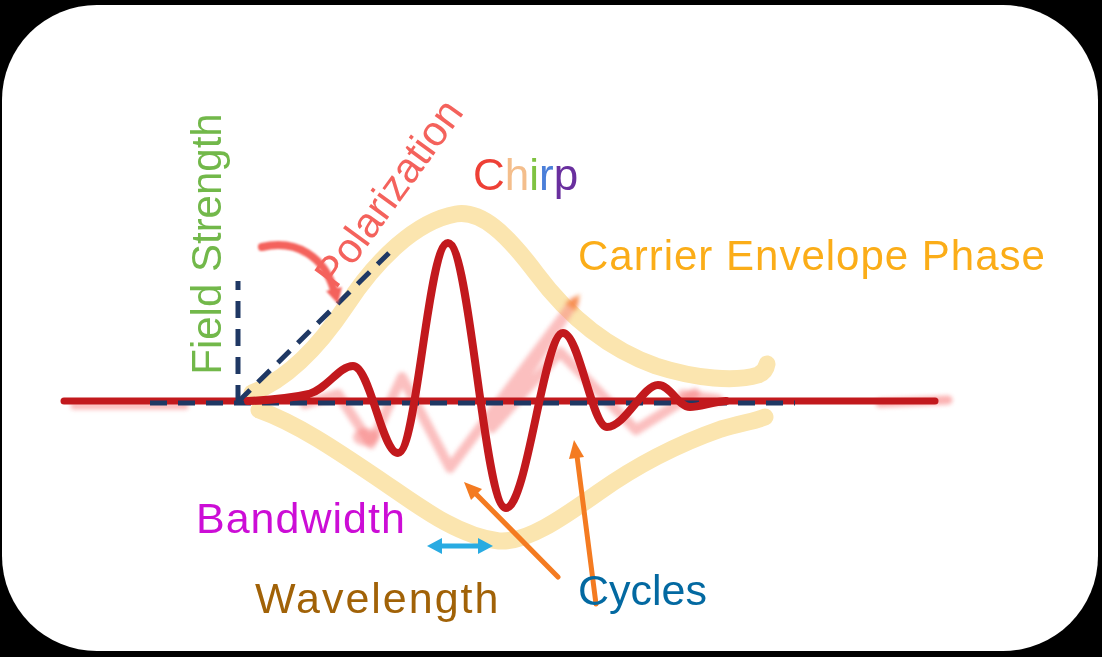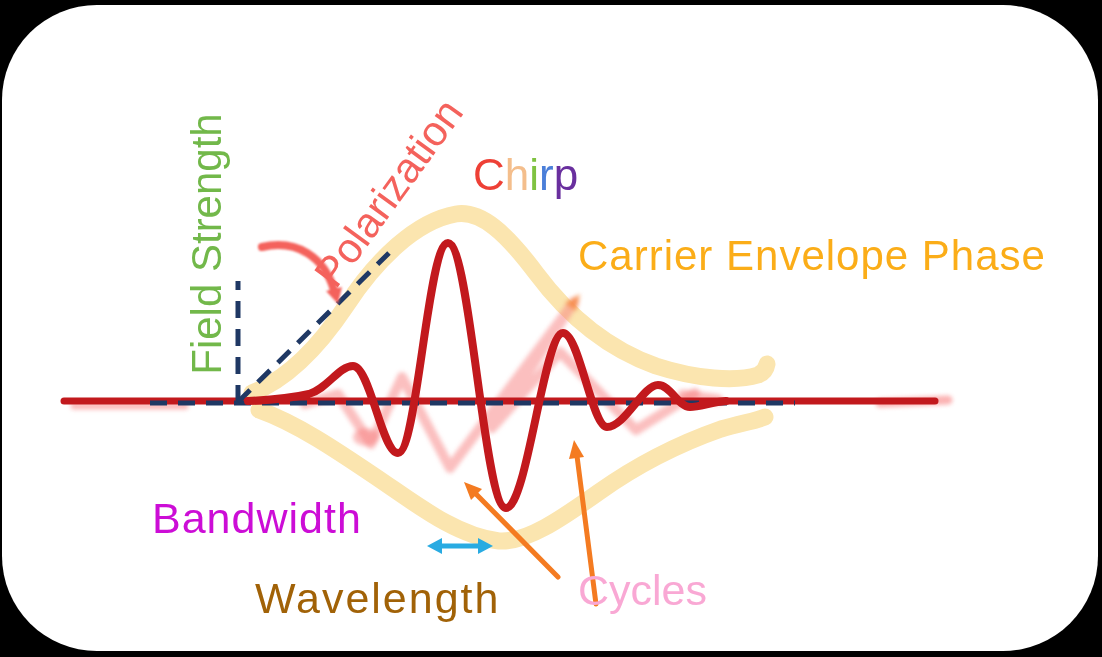--- a/index.html
+++ b/index.html
@@ -85,19 +85,19 @@
   <div class="lbl lbl-field" style="color: rgb(114, 184, 74);">Field Strength</div>
 
   <div class="lbl lbl-polar" style="color: rgb(244, 98, 92);">Polarization</div>
 
   <div class="lbl lbl-chirp">
     <span style="color: rgb(238, 64, 54);">C</span><span style="color: rgb(244, 190, 140);">h</span><span style="color: rgb(127, 194, 65);">i</span><span style="color: rgb(75, 127, 217);">r</span><span style="color: rgb(105, 47, 158);">p</span>
   </div>
 
   <div class="lbl lbl-cep" style="color: rgb(251, 173, 24);">Carrier Envelope Phase</div>
 
-  <div class="lbl lbl-band" style="color: rgb(204, 13, 214);">Bandwidth</div>
+  <div class="lbl lbl-band" style="color: rgb(204, 13, 214); margin-left: 44px;">Bandwidth</div>
 
   <div class="lbl lbl-wave" style="color: #a16207;">Wavelength</div>
 
-  <div class="lbl lbl-cycles" style="color: #f9a8d4;">Cycles</div>
+  <div class="lbl lbl-cycles" style="color: #0369a1;">Cycles</div>
 
 </div>
 
 </body></html>

